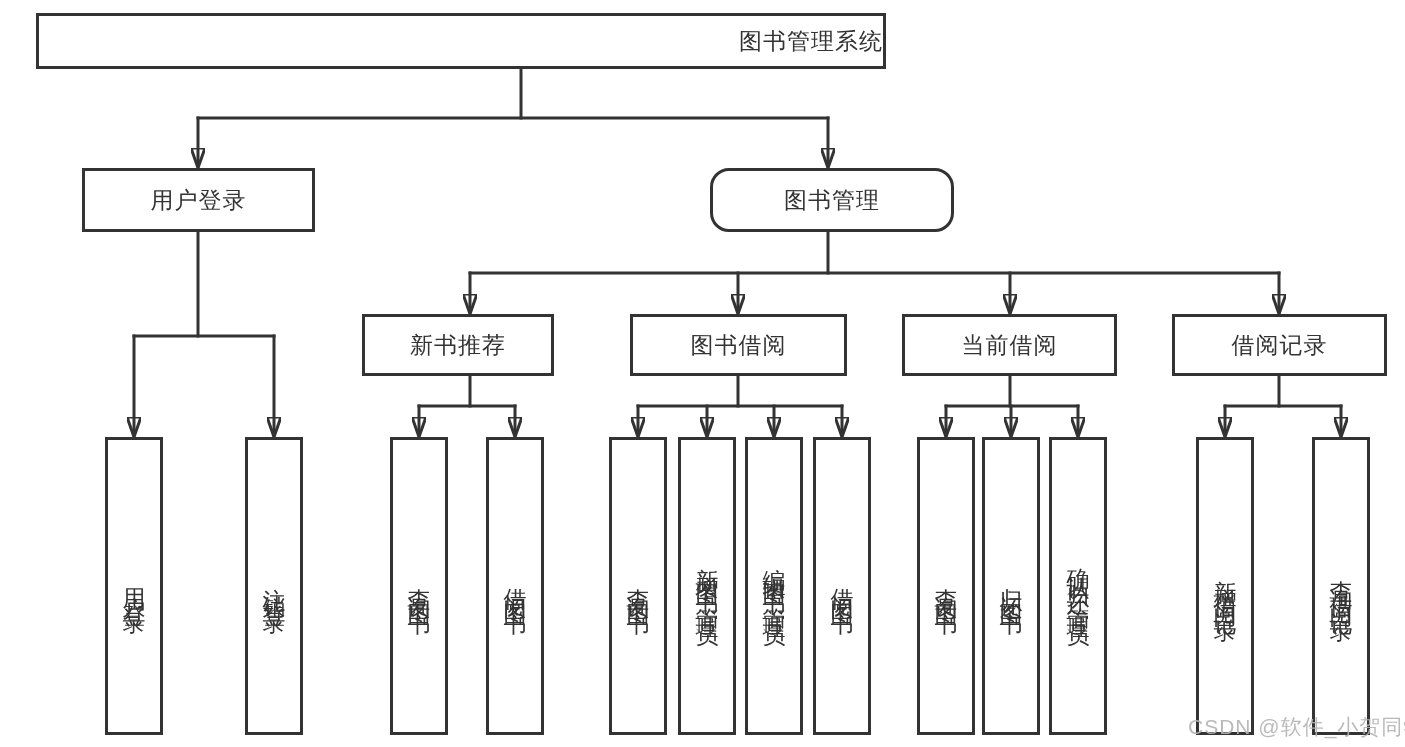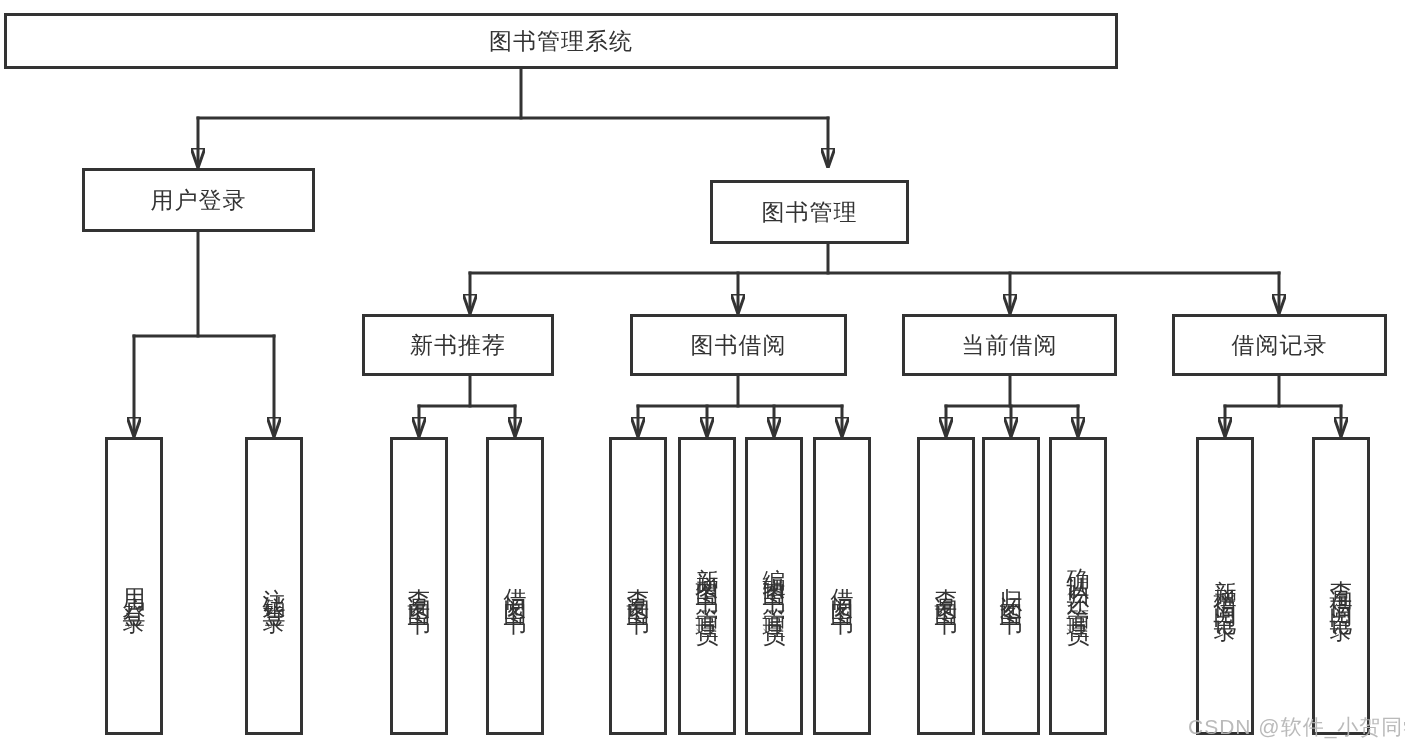--- a/index.html
+++ b/index.html
@@ -34,23 +34,23 @@
     white-space: nowrap;
   }
   .box .lbl-v {
     writing-mode: vertical-rl;
     text-orientation: mixed;
     font-size: 23px;
     letter-spacing: 8px;
     line-height: 1;
     white-space: nowrap;
   }
-  .root-box   { left: 4px;  top: 13px;  width: 1114px; height: 56px; }
+  .root-box   { left: 36px;  top: 13px;  width: 850px; height: 56px; justify-content: flex-end; }
   .l2-a { left: 82px;  top: 168px; width: 233px; height: 64px; }
-  .l2-b { left: 710px; top: 180px; width: 199px; height: 64px; }
+  .l2-b { left: 710px; top: 168px; width: 244px; height: 64px; border-radius: 19px; }
   .l3   { top: 314px; height: 62px; }
   .l3-a { left: 362px;  width: 192px; }
   .l3-b { left: 630px;  width: 217px; }
   .l3-c { left: 902px;  width: 215px; }
   .l3-d { left: 1172px; width: 215px; }
   .leaf { top: 437px; width: 58px; height: 298px; }
   .leaf-1a { left: 105px; }
   .leaf-1b { left: 245px; }
   .leaf-2a { left: 390px; }
   .leaf-2b { left: 486px; }

